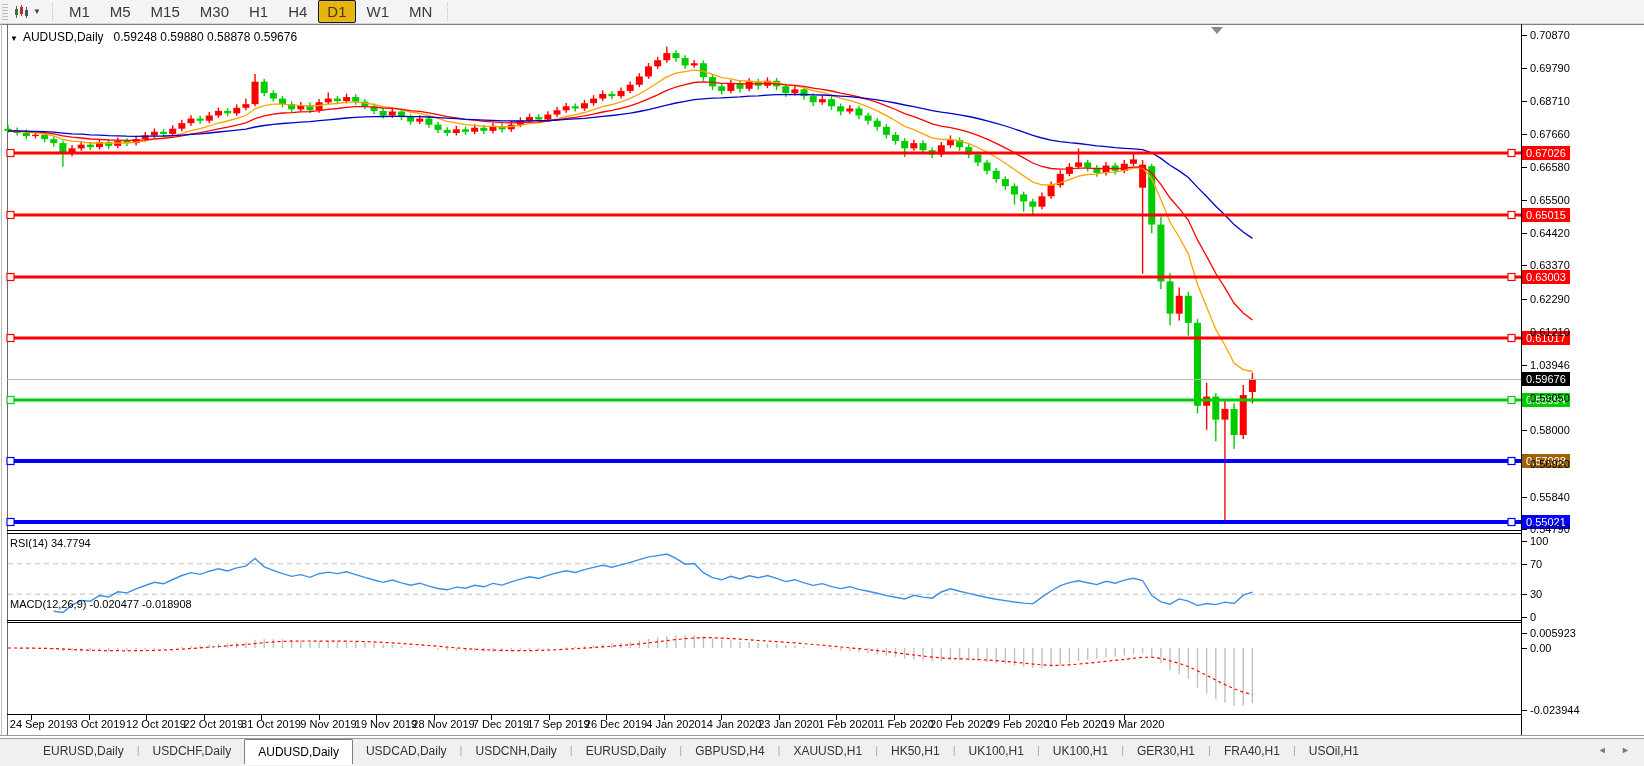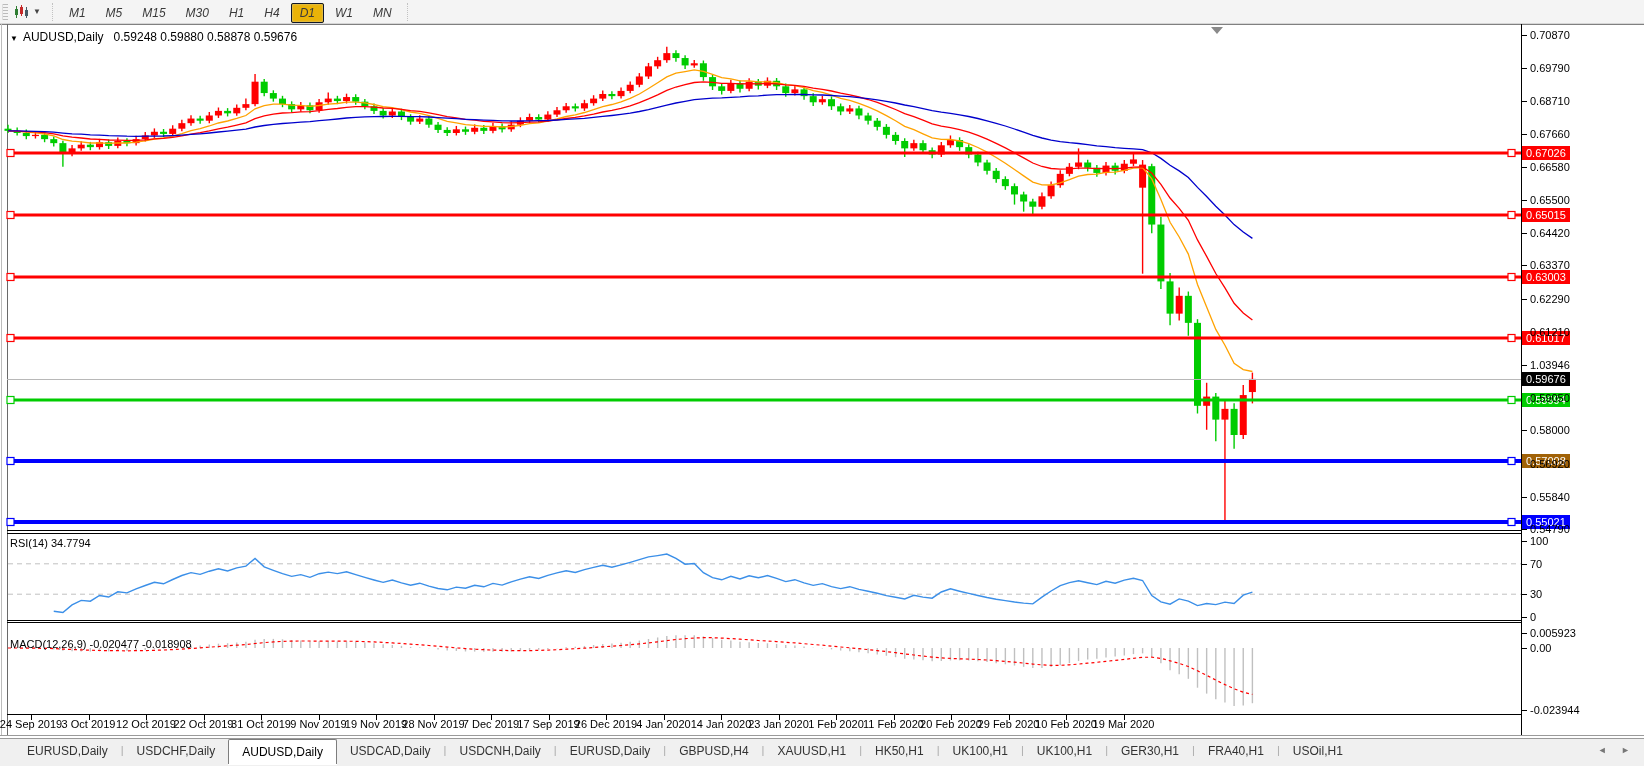--- a/index.html
+++ b/index.html
@@ -7,41 +7,41 @@
         font-family:"Liberation Sans",sans-serif;overflow:hidden;}
   
   #toolbar{position:absolute;left:0;top:0;width:1644px;height:23px;background:#f4f4f4;
            border-bottom:1px solid #d6d6d6;display:flex;align-items:center;}
   .grip{width:5px;height:16px;margin:0 4px 0 2px;
         background:repeating-linear-gradient(#bbb 0 1px,transparent 1px 3px);
         border-left:1px solid #ddd;}
   .charticon{display:inline-flex;align-items:center;margin:0 2px;}
   .caret{font-size:8px;color:#444;margin:0 6px 0 1px;}
   .vsep{width:1px;height:18px;border-left:1px dotted #c2c2c2;margin:0 5px;}
-  .pbtn{font-size:12px;color:#3a3a3a;padding:2px 8px;margin:0 1px;border:1px solid transparent;
-        border-radius:2px;cursor:default;line-height:14px;font-style:italic;}
+  .pbtn{font-size:15px;color:#3a3a3a;padding:2px 8px;margin:0 1px;border:1px solid transparent;
+        border-radius:2px;cursor:default;line-height:14px;}
   .pbtn.active{background:#eab308;border:1px solid #0f172a;box-shadow:inset 0 0 2px #cfcfcf;}
   
   #chart-area{position:absolute;left:0;top:24px;width:1644px;height:713px;background:#fff;}
   #cv{position:absolute;left:0;top:0;}
   #title{position:absolute;left:10px;top:6px;font-size:12px;color:#000;}
   #title .mk{font-size:8px;margin-right:5px;color:#000;}
   #title .sym{margin-right:10px;}
   .axis-tick{position:absolute;left:1530px;font-size:11px;color:#000;line-height:12px;}
   .axis-box{position:absolute;left:1522px;font-size:11px;color:#fff;line-height:14px;height:14px;
             padding:0 4px;white-space:nowrap;}
   .ind-label{position:absolute;left:10px;font-size:11px;color:#000;}
-  .date-lbl{position:absolute;font-size:11px;color:#000;transform:translateX(-50%);top:694px;}
+  .date-lbl{position:absolute;font-size:11px;color:#000;transform:translateX(-50%);top:694px;margin-left:10px;}
   #shift-marker{position:absolute;left:1211px;top:3px;width:0;height:0;
                 border-left:6px solid transparent;border-right:6px solid transparent;
                 border-top:7px solid #8a8a8a;}
   
   #tabbar{position:absolute;left:0;top:738px;width:1644px;height:28px;background:#f0f0f0;
           border-top:1px solid #9a9a9a;display:flex;align-items:flex-start;}
-  #tabs{display:flex;align-items:flex-start;padding-left:14px;height:100%;}
+  #tabs{display:flex;align-items:flex-start;padding-left:30px;height:100%;}
   .tab{font-size:12px;color:#333;padding:4px 13px 5px 13px;margin-top:1px;cursor:default;
        white-space:nowrap;}
   .tab.active{background:#fff;border:1px solid #7d7d7d;border-bottom:none;border-radius:2px 2px 0 0;
               color:#000;margin-top:0;padding-top:5px;box-shadow:0 1px 0 #fff;}
   .tabdiv{color:#aaa;font-size:11px;padding-top:5px;}
   .tab-arrows{margin-left:auto;padding:6px 14px 0 0;color:#777;font-size:9px;}
   .tab-arrows span{margin-left:12px;}
 </style>
 </head>
 <body>
@@ -906,21 +906,21 @@
         <div class="date-lbl" style="left:893.5px">11 Feb 2020</div>
         <div class="date-lbl" style="left:951px">20 Feb 2020</div>
         <div class="date-lbl" style="left:1008.5px">29 Feb 2020</div>
         <div class="date-lbl" style="left:1066px">10 Feb 2020</div>
         <div class="date-lbl" style="left:1123.5px">19 Mar 2020</div>
       </div>
     <div id="title">
       <span class="mk">▼</span><span class="sym">AUDUSD,Daily</span><span>0.59248 0.59880 0.58878 0.59676</span>
     </div>
     <div id="rsi-label" class="ind-label" style="top:513px">RSI(14) 34.7794</div>
-    <div id="macd-label" class="ind-label" style="top:614px">MACD(12,26,9) -0.020477 -0.018908</div>
+    <div id="macd-label" class="ind-label" style="top:574px">MACD(12,26,9) -0.020477 -0.018908</div>
     <div id="shift-marker"></div>
   </div>
 
   <div id="tabbar">
     <div id="tabs">
         <span class="tab">EURUSD,Daily</span>
         <span class="tabdiv">|</span>
         <span class="tab">USDCHF,Daily</span>
         <span class="tab active">AUDUSD,Daily</span>
         <span class="tab">USDCAD,Daily</span>

